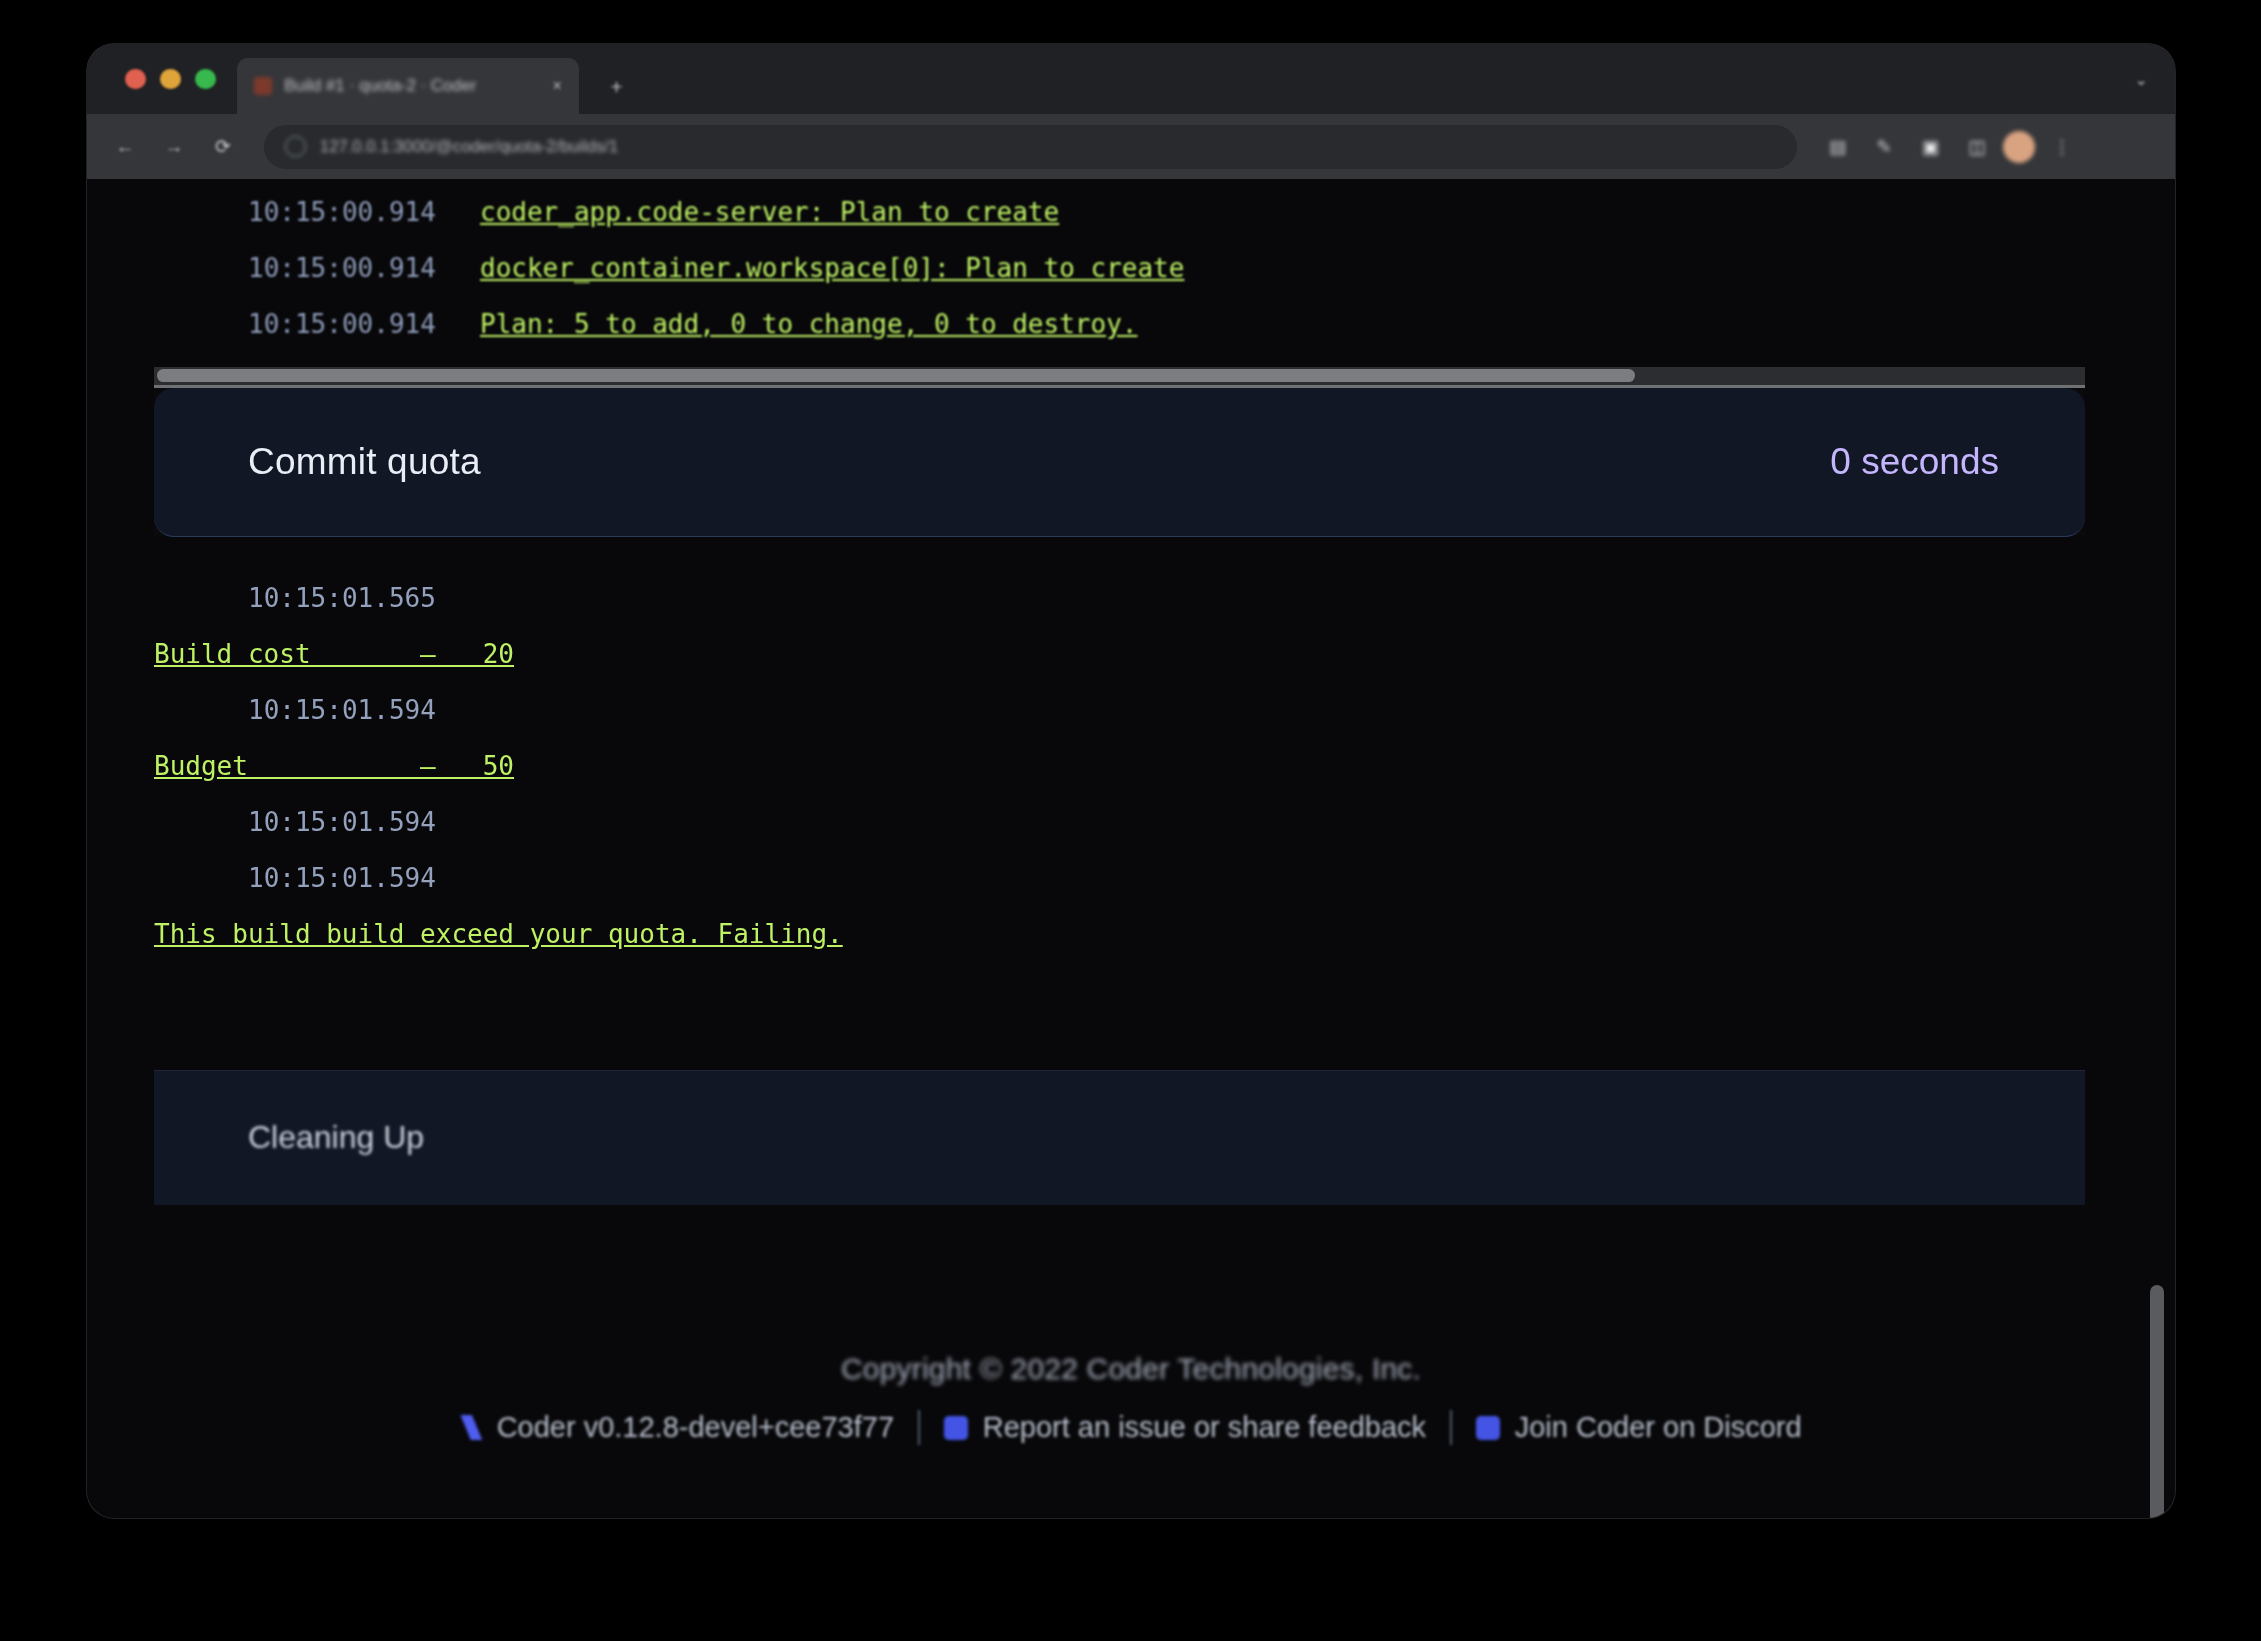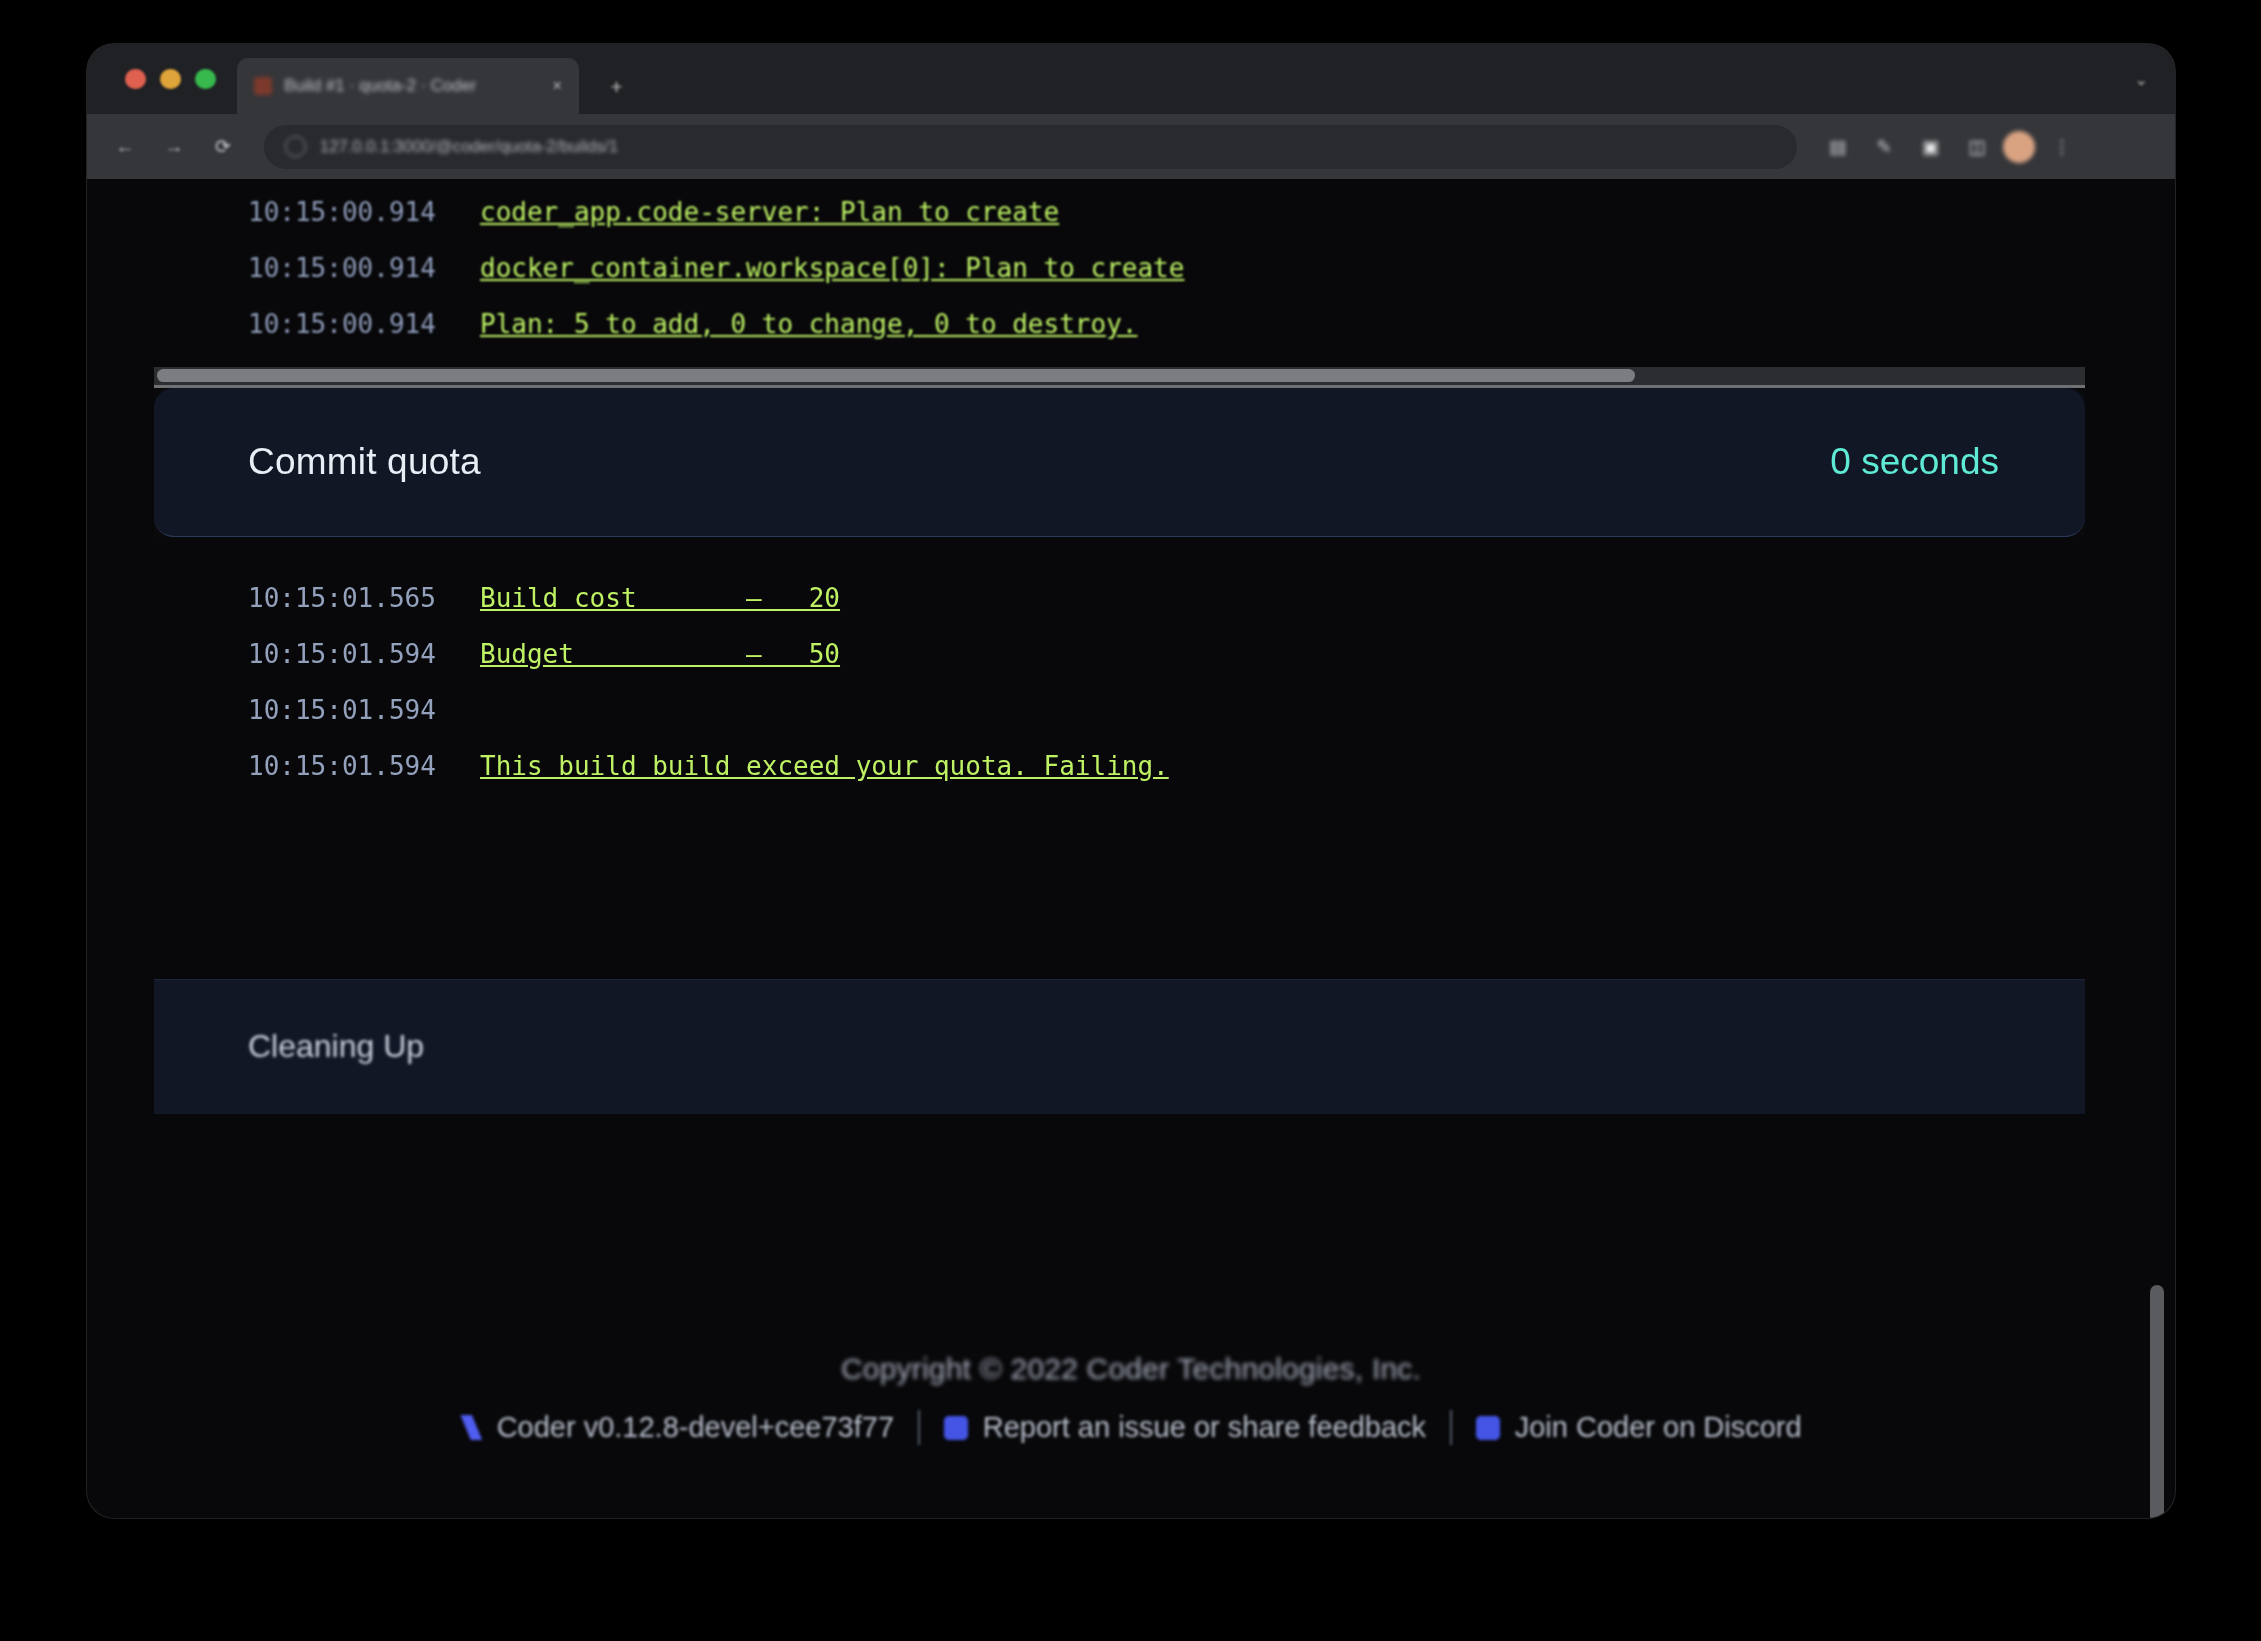--- a/index.html
+++ b/index.html
@@ -223,32 +223,32 @@
     padding: 0 86px 0 94px;
     border-bottom: 1.6px solid #2a3a59;
     border-radius: 20px;
   }
   .stage-title {
     color: #e9edf5;
     font-size: 37px;
     letter-spacing: 0.2px;
   }
   .stage-duration {
-    color: #5eead4;
+    color: #c4b5fd;
     font-size: 37px;
     margin-left: 44px;
   }
 
   
   .stage-body {
     background: #08080A;
     padding: 33px 0 108px 0;
     min-height: 442px;
   }
-  .stage-body .term-line { line-height: 56px; }
+  .stage-body .term-line { line-height: 56px; flex-direction: column; }
   .stage-body .ts { color: #93a1bd; }
 
   
   .stage-footer {
     background: #121726;
     height: 135px;
     display: flex;
     align-items: center;
     padding: 0 94px;
     border-top: 1.6px solid #1d2536;

